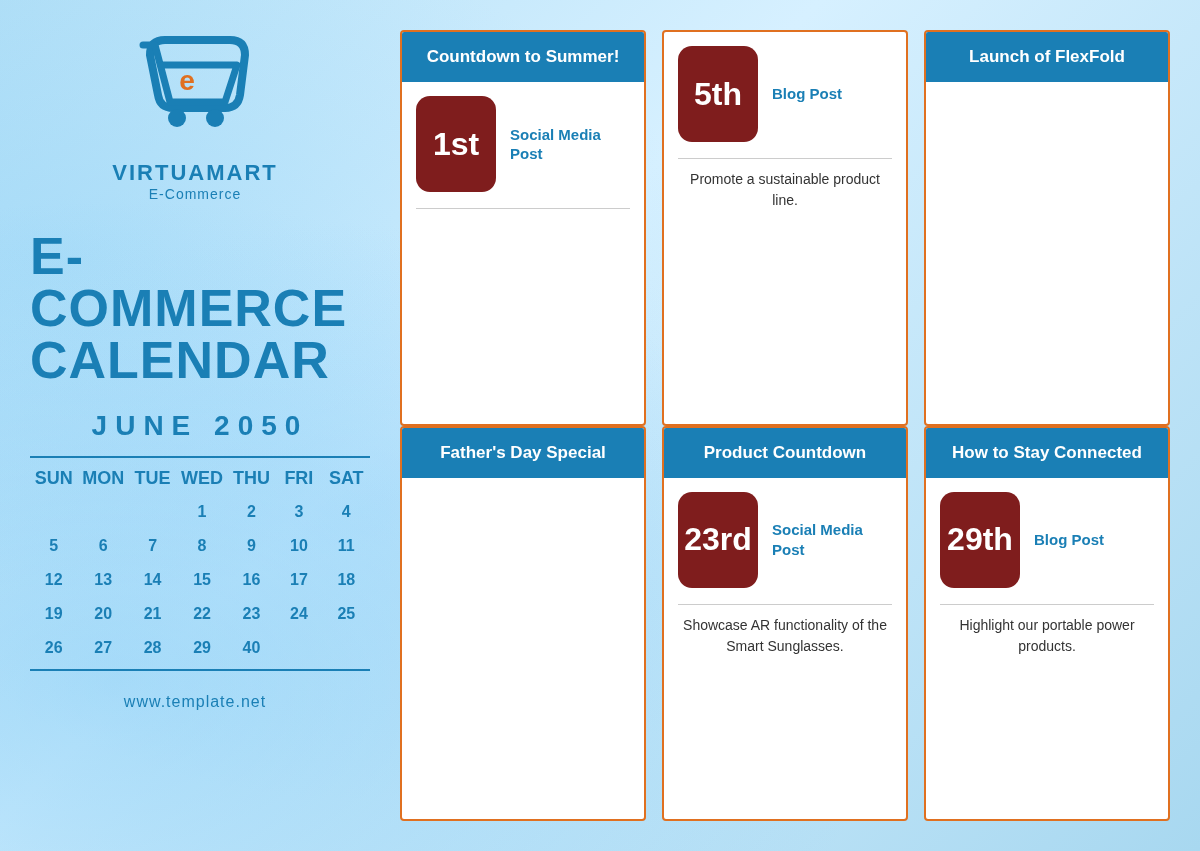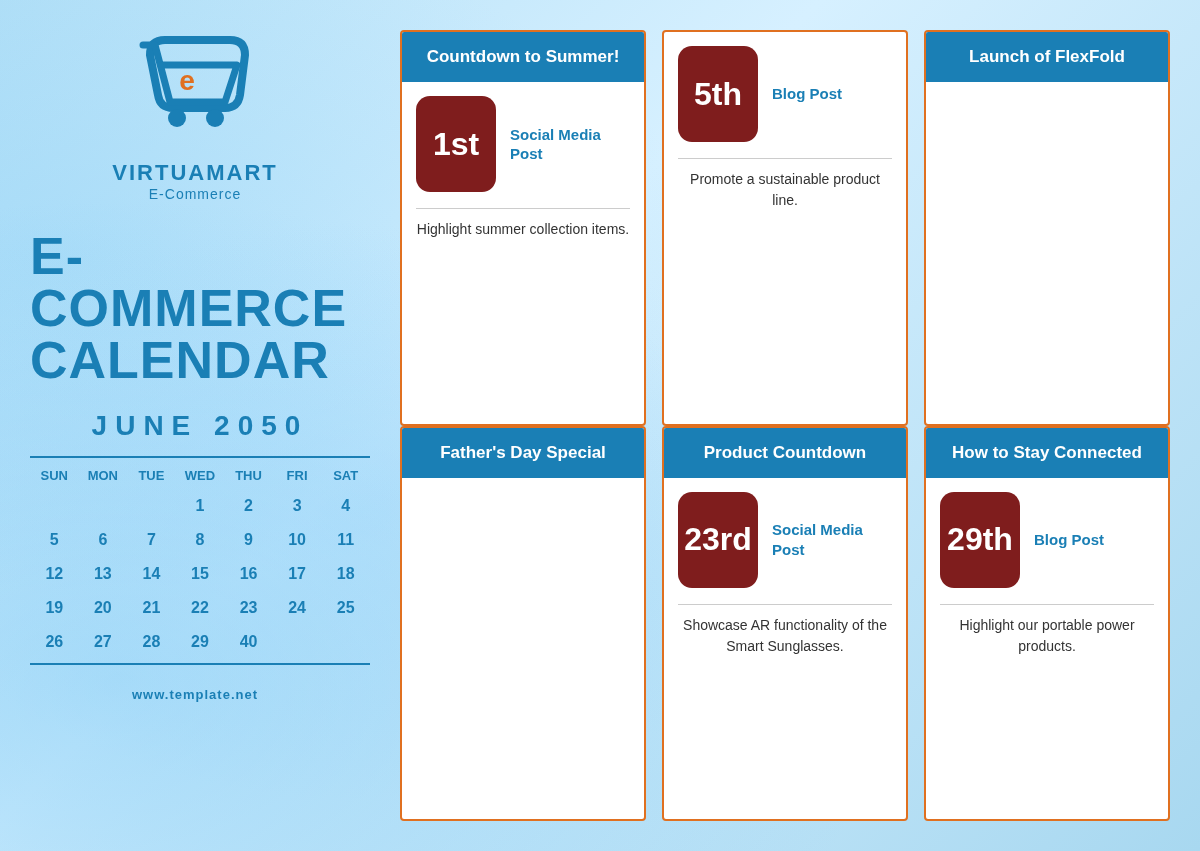--- a/index.html
+++ b/index.html
@@ -92,21 +92,21 @@
       margin: 14px 0 10px 10px;
     }
 
     .calendar-table {
       width: 340px;
       border-collapse: collapse;
       margin-left: 10px;
     }
 
     .calendar-table th {
-      font-size: 13px;
+      font-size: 18px;
       font-weight: 700;
       color: #1a7fb5;
       padding: 6px 4px;
       text-align: center;
       width: 46px;
     }
 
     .calendar-table td {
       font-size: 16px;
       font-weight: 700;
@@ -122,23 +122,23 @@
 
     .calendar-divider {
       width: 340px;
       height: 2px;
       background: #1a7fb5;
       margin: 4px 0 4px 10px;
     }
 
     .website {
       margin-top: auto;
-      font-size: 13px;
-      color: #1a7fb5;
-      font-weight: 700;
+      font-size: 16px;
+      color: #1a7fb5;
+      font-weight: 400;
       letter-spacing: 1px;
     }
 
     
     .right-panel {
       flex: 1;
       padding: 30px 30px 30px 10px;
       display: flex;
       flex-direction: column;
     }
@@ -329,21 +329,20 @@
 
     <div class="cards-row" id="cards-row-1">
         <div class="event-card">
           <div class="card-header">Countdown to Summer!</div>
           <div class="card-body">
             <div class="date-type-row">
               <div class="date-badge">1st</div>
               <div class="event-type">Social Media Post</div>
             </div>
             <div class="card-divider"></div>
-            <div class="card-description">Highlight summer collection items.</div>
           </div>
         </div>
         <div class="event-card">
           <div class="card-body">
             <div class="date-type-row">
               <div class="date-badge">5th</div>
               <div class="event-type">Blog Post</div>
             </div>
             <div class="card-divider"></div>
             <div class="card-description">Promote a sustainable product line.</div>

